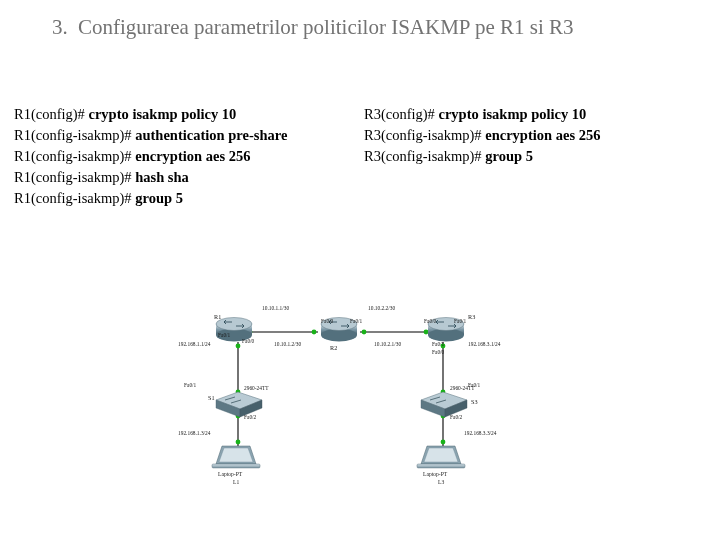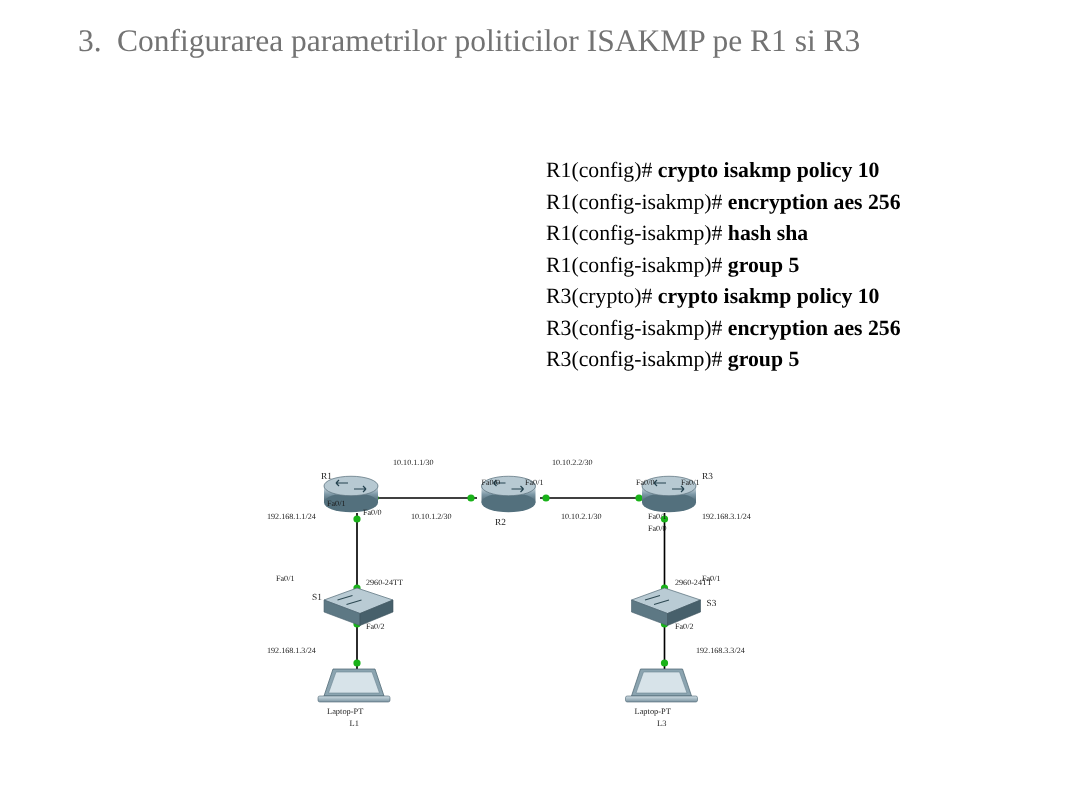--- a/index.html
+++ b/index.html
@@ -35,22 +35,21 @@
     display: inline;
   }
 
   
   .cmd-area {
     position: absolute;
     left: 14px;
     top: 104px;
     width: 700px;
     display: flex;
-    flex-direction: column;
-    align-items: flex-end;
+    flex-direction: row;
   }
   .cmd-col {
     width: 350px;
   }
   .cmd-line {
     font-size: 14.5px;
     line-height: 21px;
     white-space: nowrap;
     font-family: "Liberation Serif", serif;
   }
@@ -94,32 +93,35 @@
 <div class="slide-title">
   <span class="num">3.</span><span class="title-text">Configurarea parametrilor politicilor ISAKMP pe R1 si R3</span>
 </div>
 
 <div class="cmd-area">
   <div class="cmd-col">
     <div class="cmd-line">
       <span class="prompt">R1(config)# </span><span class="cmd">crypto isakmp policy 10</span>
     </div>
     <div class="cmd-line">
+      <span class="prompt">R1(config-isakmp)# </span><span class="cmd">authentication pre-share</span>
+    </div>
+    <div class="cmd-line">
       <span class="prompt">R1(config-isakmp)# </span><span class="cmd">encryption aes 256</span>
     </div>
     <div class="cmd-line">
       <span class="prompt">R1(config-isakmp)# </span><span class="cmd">hash sha</span>
     </div>
     <div class="cmd-line">
       <span class="prompt">R1(config-isakmp)# </span><span class="cmd">group 5</span>
     </div>
   </div>
   <div class="cmd-col">
     <div class="cmd-line">
-      <span class="prompt">R3(crypto)# </span><span class="cmd">crypto isakmp policy 10</span>
+      <span class="prompt">R3(config)# </span><span class="cmd">crypto isakmp policy 10</span>
     </div>
     <div class="cmd-line">
       <span class="prompt">R3(config-isakmp)# </span><span class="cmd">encryption aes 256</span>
     </div>
     <div class="cmd-line">
       <span class="prompt">R3(config-isakmp)# </span><span class="cmd">group 5</span>
     </div>
   </div>
 </div>
 

